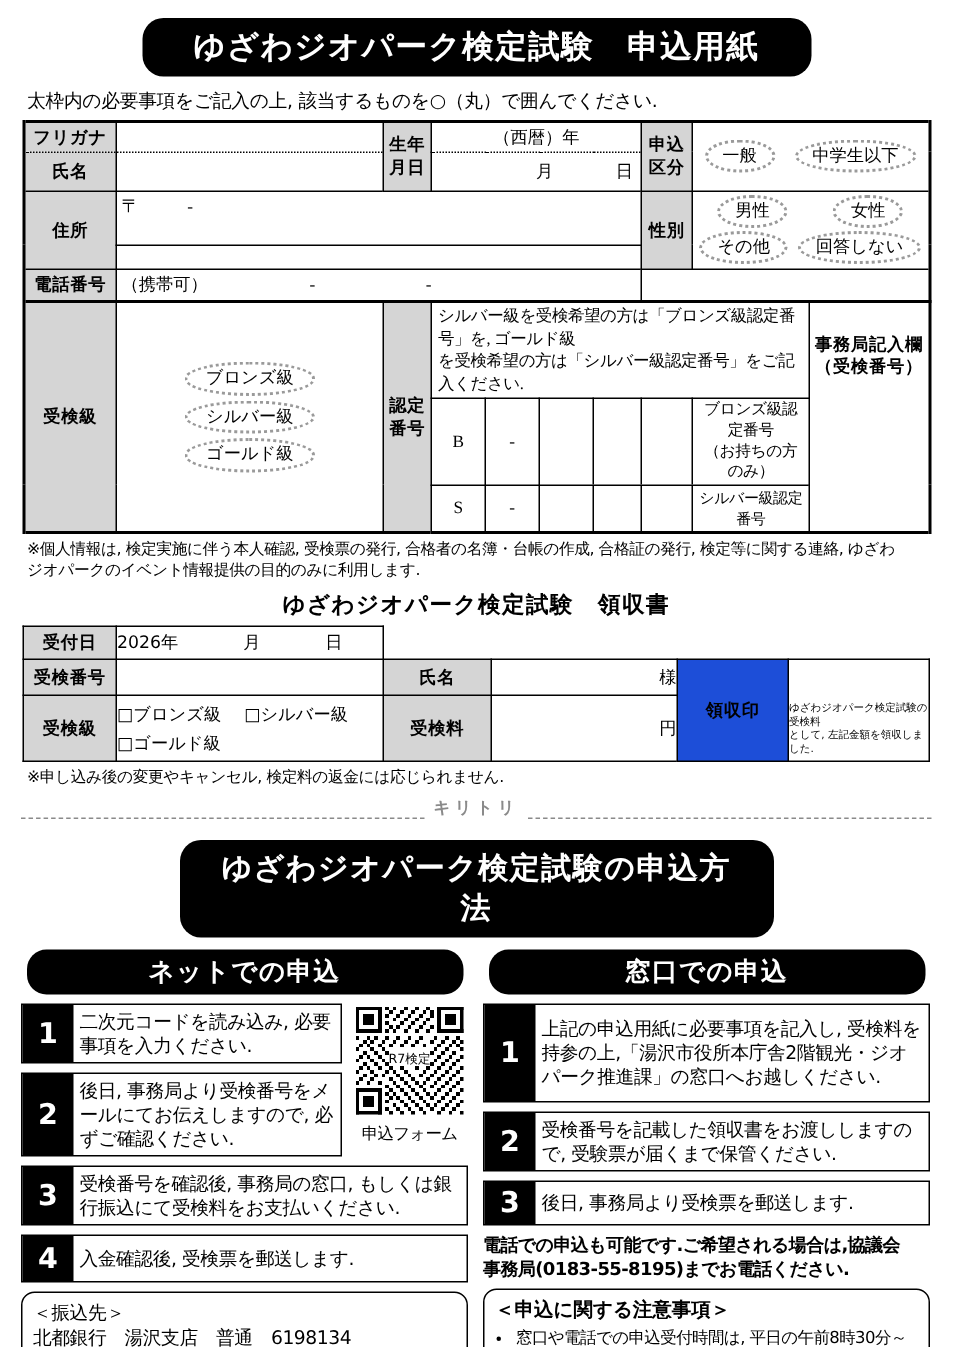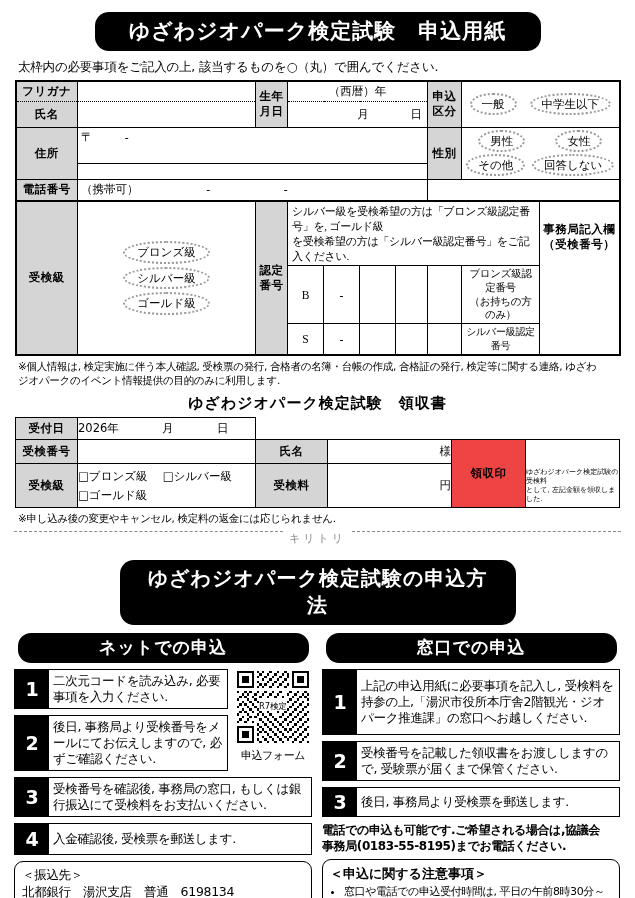--- a/index.html
+++ b/index.html
@@ -142,24 +142,25 @@
   .receipt-table td.blank-cell { border: none; }
   .seal-note {
     font-size: 7px;
     line-height: 1.3;
     color: #000;
   }
 
   
   .cutline {
     display: flex;
-    align-items: flex-start;
+    align-items: flex-end;
     gap: 6px;
     margin: 6px 14px 0;
     color: #8a8a8a;
+    font-weight: bold;
   }
   .cutline .dash {
     flex: 1;
     border-top: 1.4px dashed #8a8a8a;
   }
   .cutline .kiri {
     font-size: 11px;
     letter-spacing: 3px;
     color: #8a8a8a;
   }
@@ -405,21 +406,21 @@
       </td>
       <td class="blank-cell" colspan="4"></td>
     </tr>
     <tr>
       <td class="lbl" style="height:24px">受検番号</td>
       <td></td>
       <td class="lbl">氏名</td>
       <td class="right-al">
         <span>様</span>
       </td>
-      <td class="lbl" rowspan="2" style="background:#ef4444">領収印</td>
+      <td class="lbl" rowspan="2" style="background:#1d4ed8">領収印</td>
       <td rowspan="2" style="vertical-align:bottom">
         <div class="seal-note">
           <div>ゆざわジオパーク検定試験の受検料</div>
           <div>として, 左記金額を領収しました.</div>
         </div>
       </td>
     </tr>
     <tr>
       <td class="lbl" style="height:40px">受検級</td>
       <td style="line-height:1.6">

